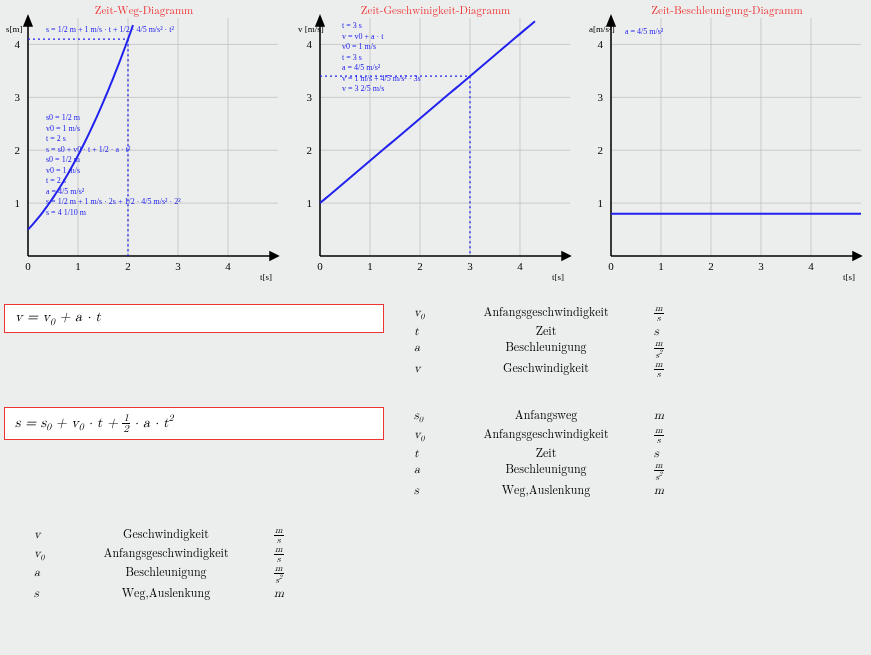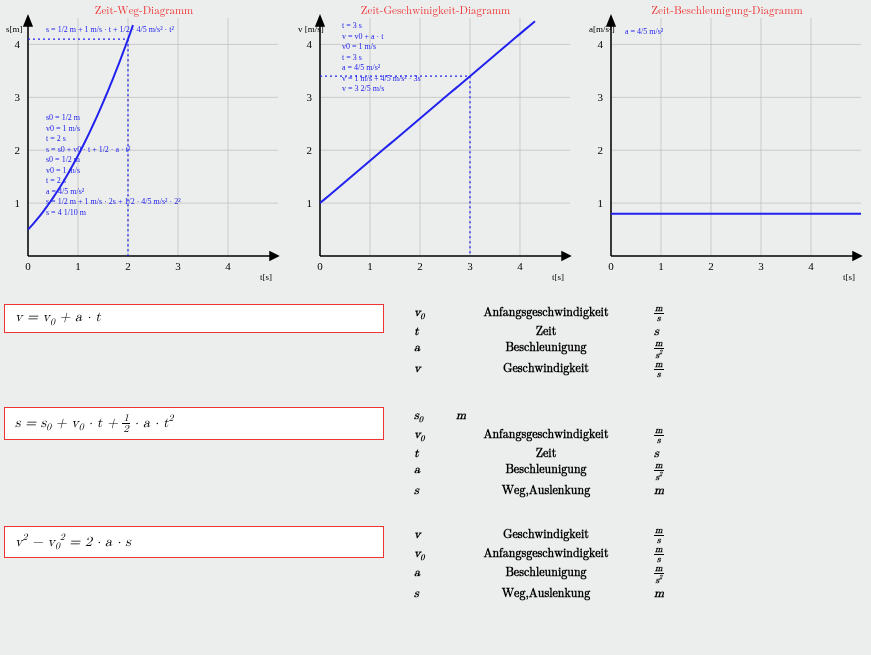--- a/index.html
+++ b/index.html
@@ -46,21 +46,20 @@
     padding: 4px 10px;
     min-width: 360px;
     width: 380px;
     box-sizing: border-box;
     font-size: 14px;
     font-style: italic;
   }
   .legend {
     margin-left: 30px;
     font-size: 12px;
-    font-weight: bold;
   }
   .legend-row {
     display: flex;
     gap: 18px;
     line-height: 1.35;
   }
   .legend-sym {
     width: 24px;
     font-style: italic;
   }
@@ -255,20 +254,21 @@
           <span class="legend-desc">Geschwindigkeit</span>
           <span class="legend-unit"><span class="frac"><span class="n">m</span><span class="d">s</span></span></span>
         </div>
       </div>
     </div>
     <div class="formula-row">
       <div class="formula-box">s = s<sub>0</sub> + v<sub>0</sub> · t + <span class="frac"><span class="n">1</span><span class="d">2</span></span> · a · t<sup>2</sup></div>
       <div class="legend">
         <div class="legend-row">
           <span class="legend-sym">s<sub>0</sub></span>
+          <span class="legend-desc">Anfangsweg</span>
           <span class="legend-unit">m</span>
         </div>
         <div class="legend-row">
           <span class="legend-sym">v<sub>0</sub></span>
           <span class="legend-desc">Anfangsgeschwindigkeit</span>
           <span class="legend-unit"><span class="frac"><span class="n">m</span><span class="d">s</span></span></span>
         </div>
         <div class="legend-row">
           <span class="legend-sym">t</span>
           <span class="legend-desc">Zeit</span>
@@ -280,21 +280,20 @@
           <span class="legend-unit"><span class="frac"><span class="n">m</span><span class="d">s<sup>2</sup></span></span></span>
         </div>
         <div class="legend-row">
           <span class="legend-sym">s</span>
           <span class="legend-desc">Weg,Auslenkung</span>
           <span class="legend-unit">m</span>
         </div>
       </div>
     </div>
     <div class="formula-row">
-      <div class="formula-box">v<sup>2</sup> − v<sub>0</sub><sup>2</sup> = 2 · a · s</div>
       <div class="legend">
         <div class="legend-row">
           <span class="legend-sym">v</span>
           <span class="legend-desc">Geschwindigkeit</span>
           <span class="legend-unit"><span class="frac"><span class="n">m</span><span class="d">s</span></span></span>
         </div>
         <div class="legend-row">
           <span class="legend-sym">v<sub>0</sub></span>
           <span class="legend-desc">Anfangsgeschwindigkeit</span>
           <span class="legend-unit"><span class="frac"><span class="n">m</span><span class="d">s</span></span></span>

